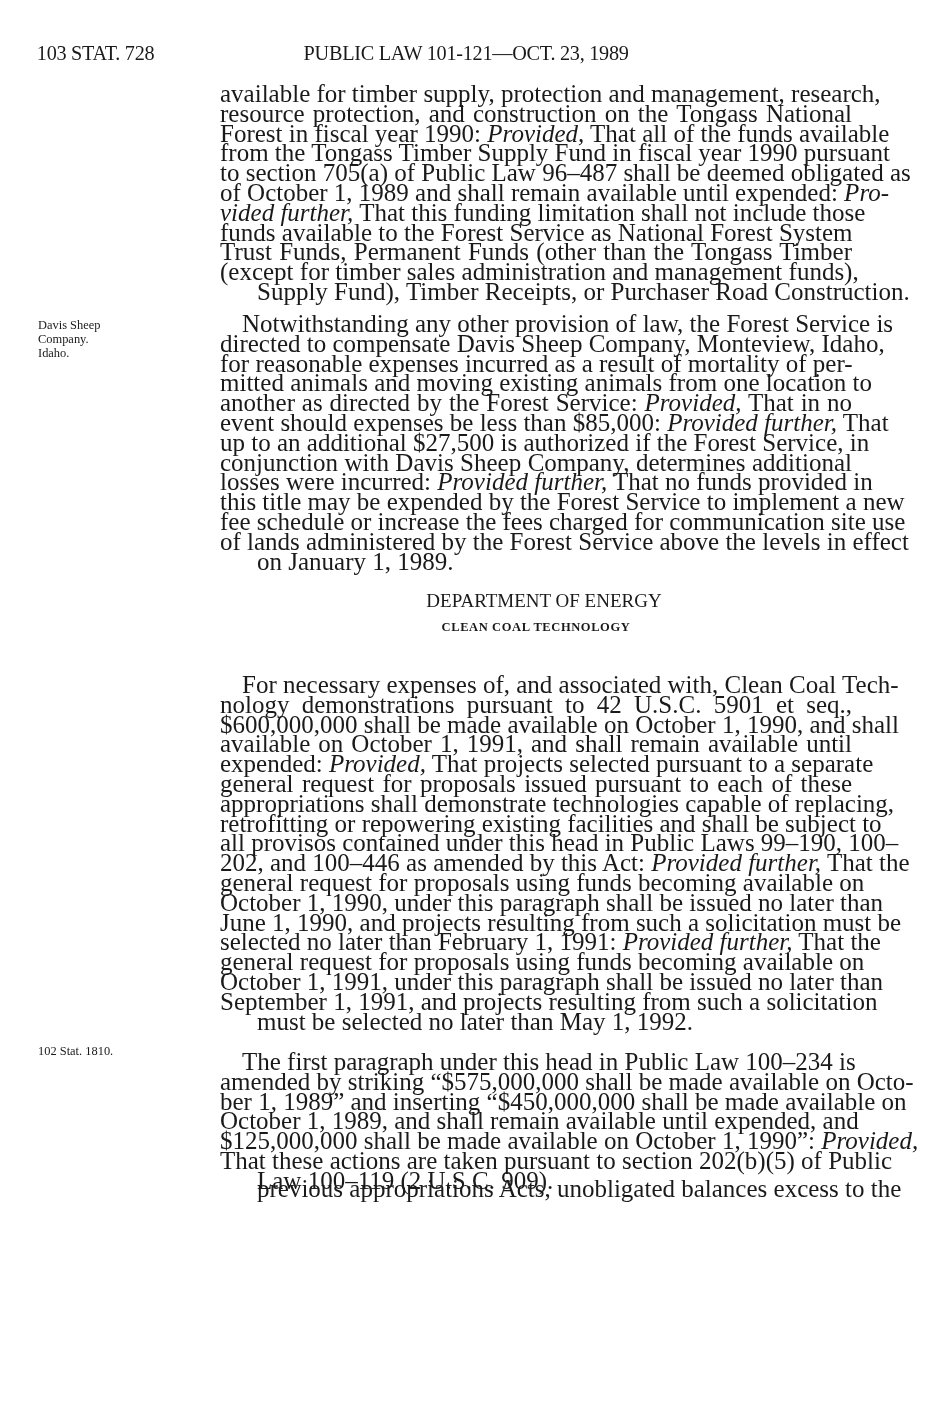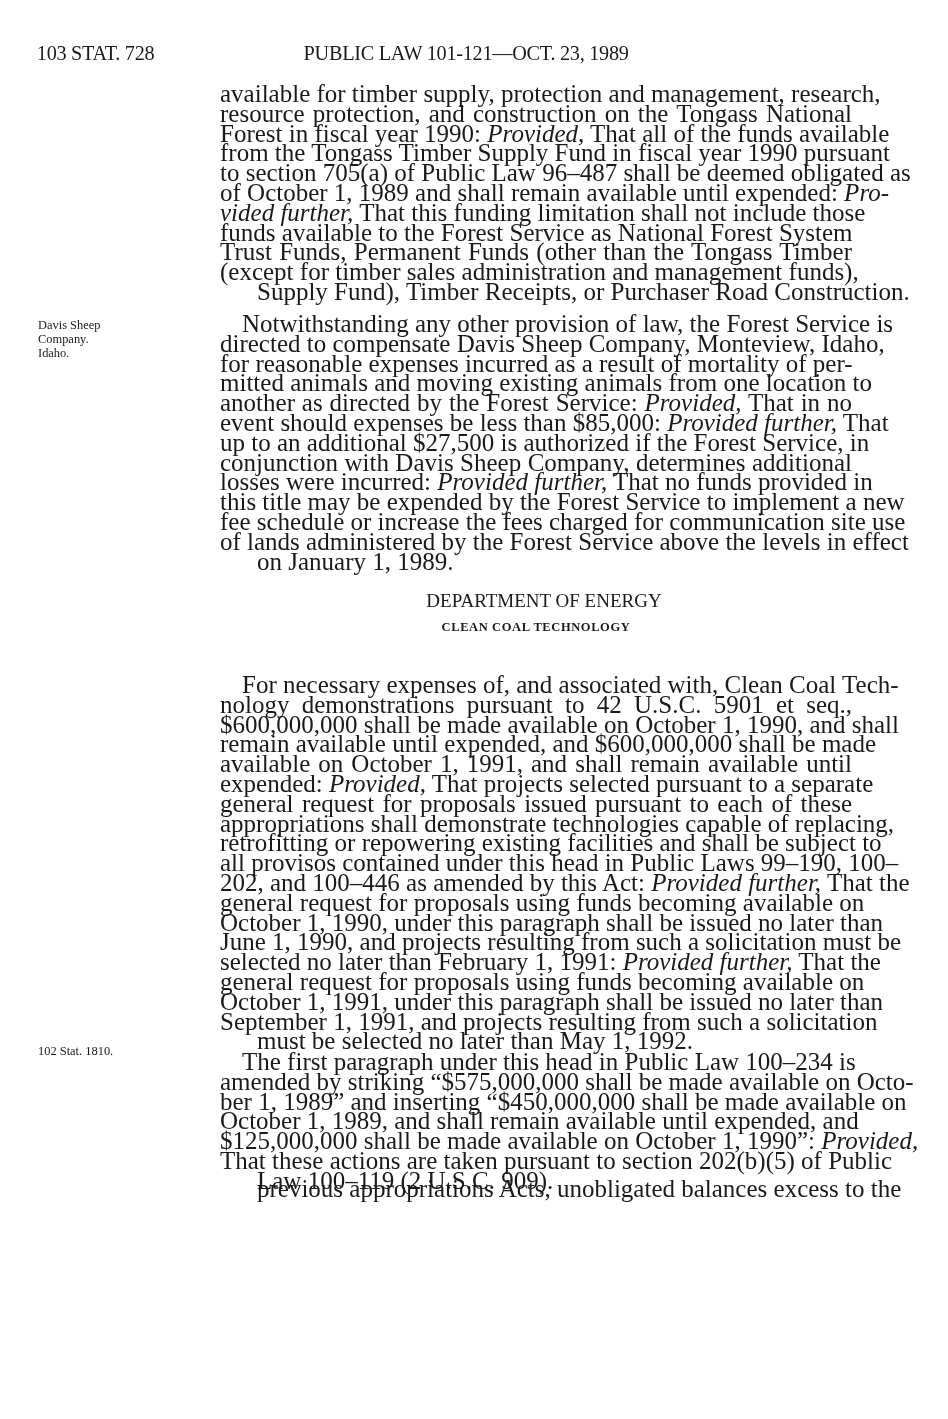--- a/index.html
+++ b/index.html
@@ -88,21 +88,20 @@
     <span class="ln last">on January 1, 1989.</span>
   </div>
 
 <div class="dept" style="top:590px;">DEPARTMENT OF ENERGY</div>
 <div class="subhead" style="top:620px;">CLEAN COAL TECHNOLOGY</div>
 
 <div class="col" style="top:663px;">
     <span class="ln ind">For necessary expenses of, and associated with, Clean Coal Tech-</span>
     <span class="ln">nology demonstrations pursuant to 42 U.S.C. 5901 et seq.,</span>
     <span class="ln">$600,000,000 shall be made available on October 1, 1990, and shall</span>
-    <span class="ln">remain available until expended, and $600,000,000 shall be made</span>
     <span class="ln">available on October 1, 1991, and shall remain available until</span>
     <span class="ln">expended: <i>Provided,</i> That projects selected pursuant to a separate</span>
     <span class="ln">general request for proposals issued pursuant to each of these</span>
     <span class="ln">appropriations shall demonstrate technologies capable of replacing,</span>
     <span class="ln">retrofitting or repowering existing facilities and shall be subject to</span>
     <span class="ln">all provisos contained under this head in Public Laws 99–190, 100–</span>
     <span class="ln">202, and 100–446 as amended by this Act: <i>Provided further,</i> That the</span>
     <span class="ln">general request for proposals using funds becoming available on</span>
     <span class="ln">October 1, 1990, under this paragraph shall be issued no later than</span>
     <span class="ln">June 1, 1990, and projects resulting from such a solicitation must be</span>

